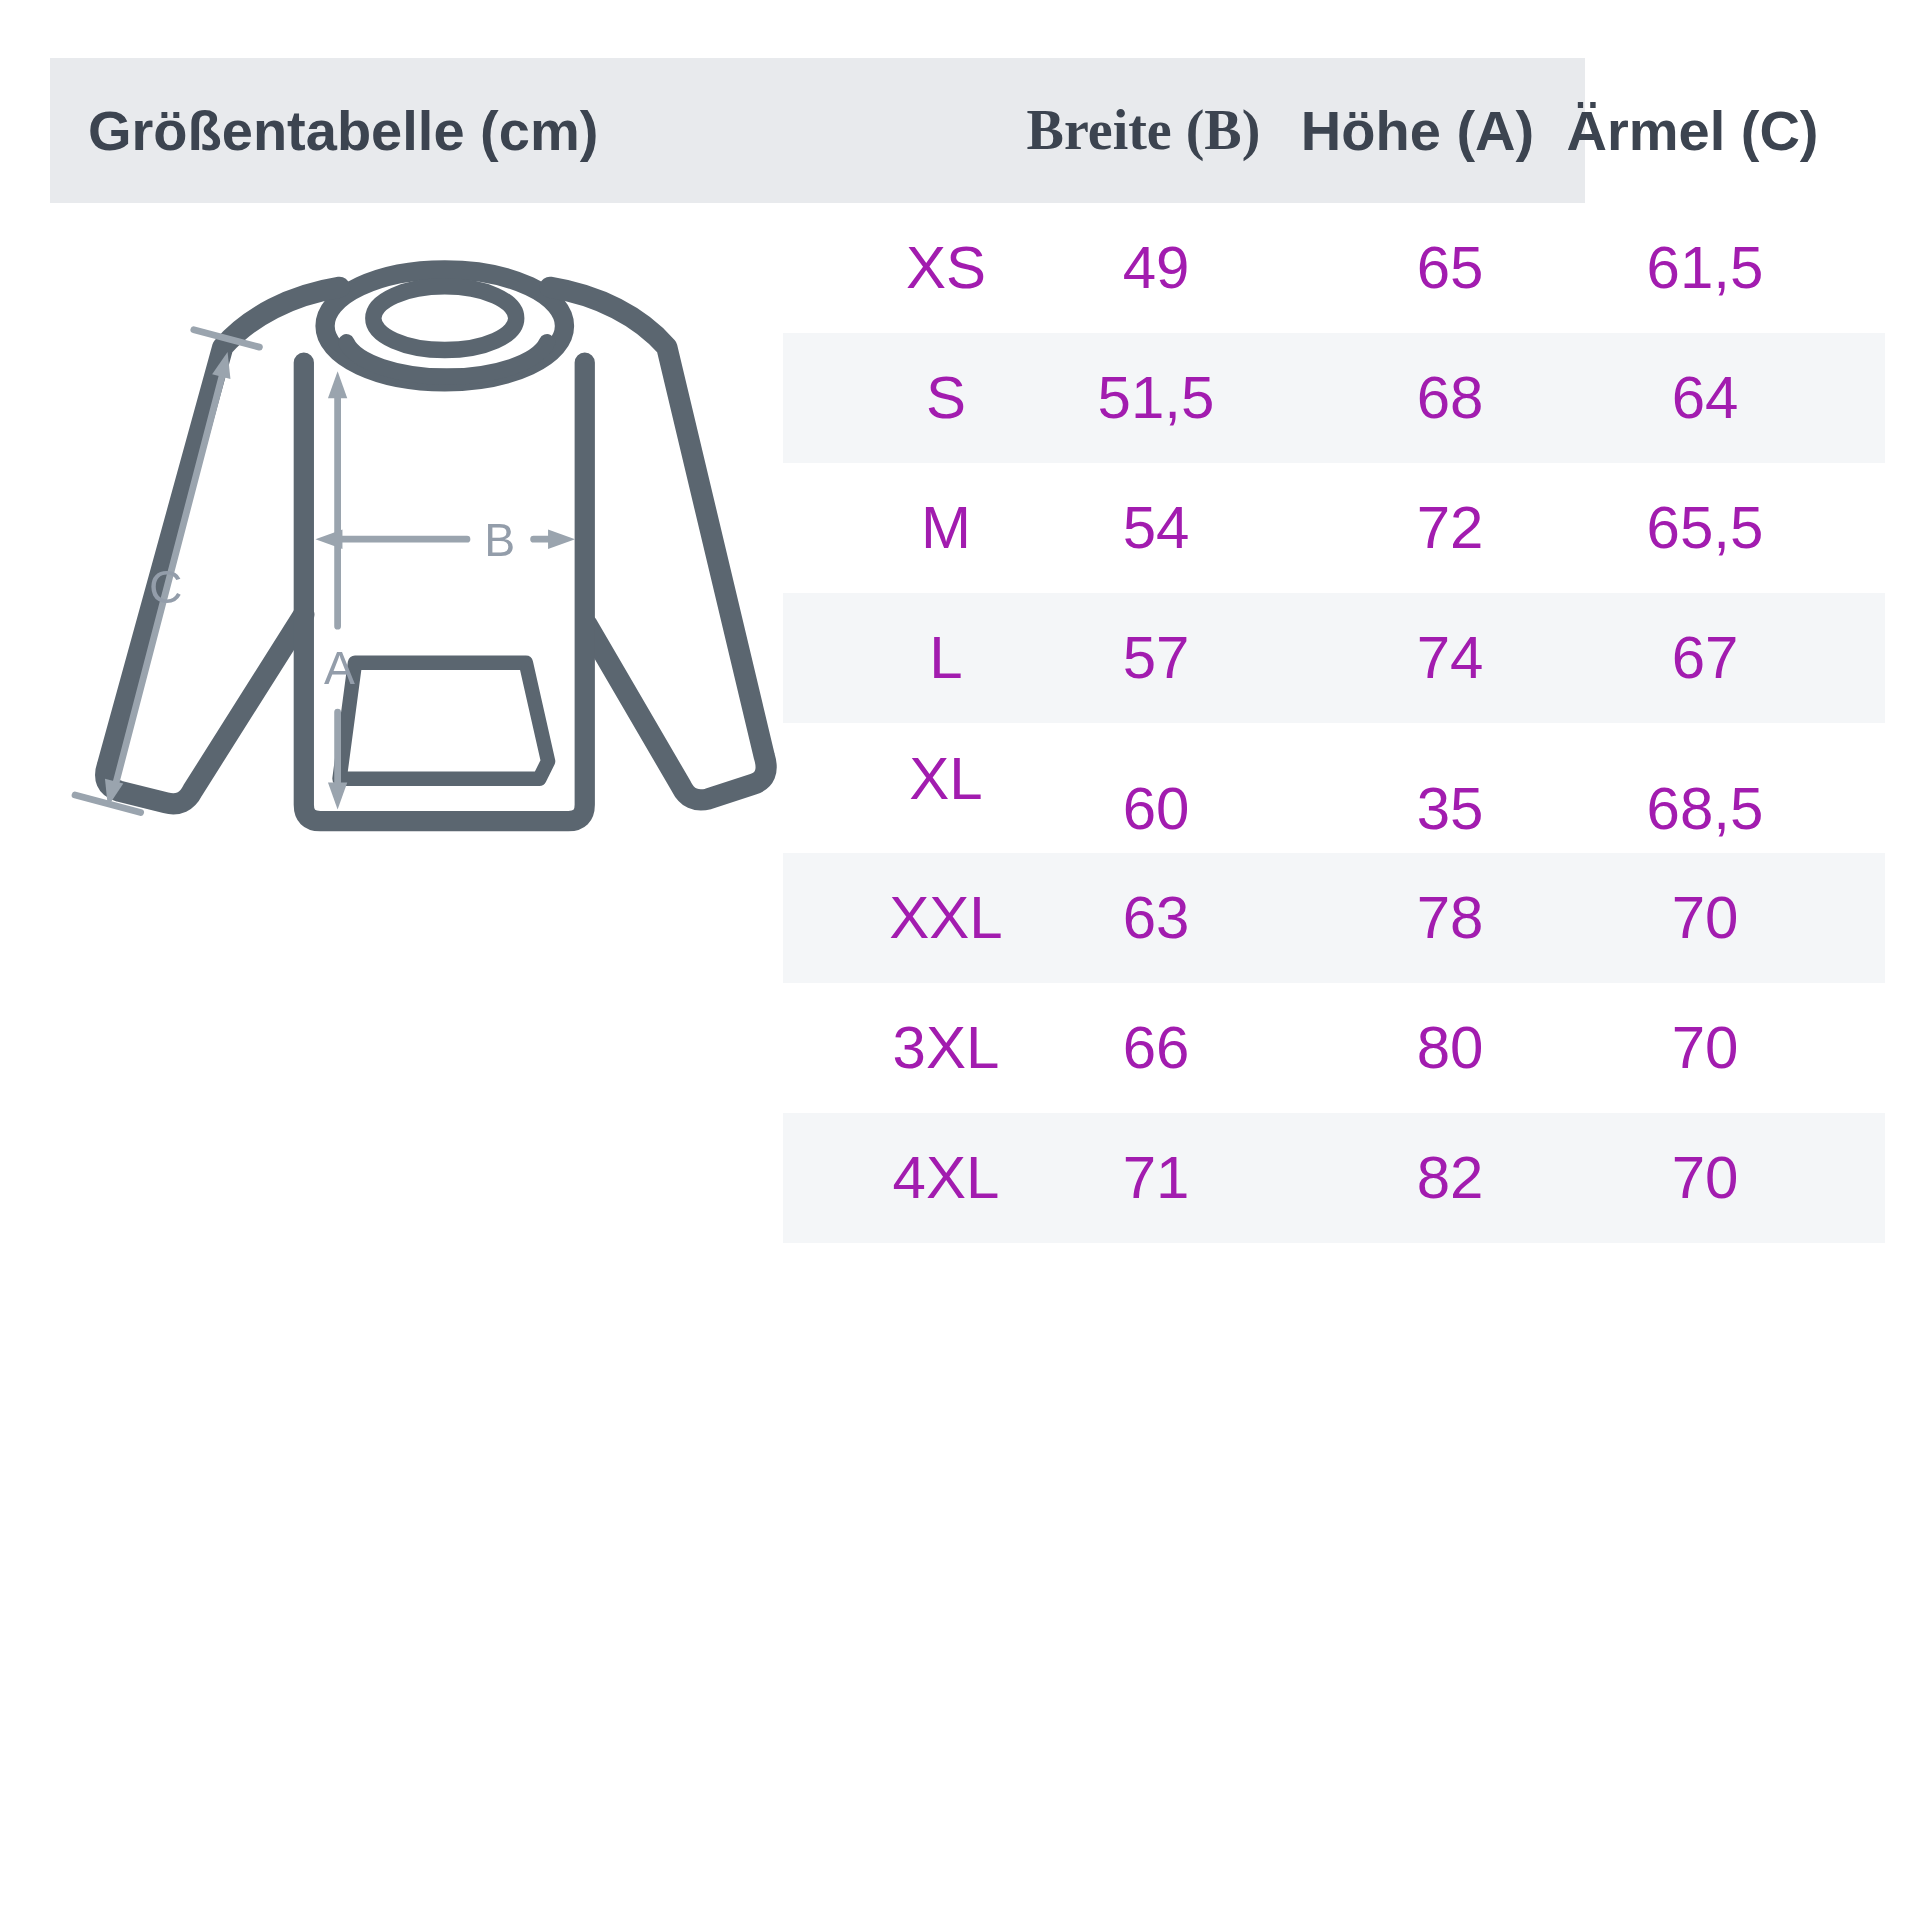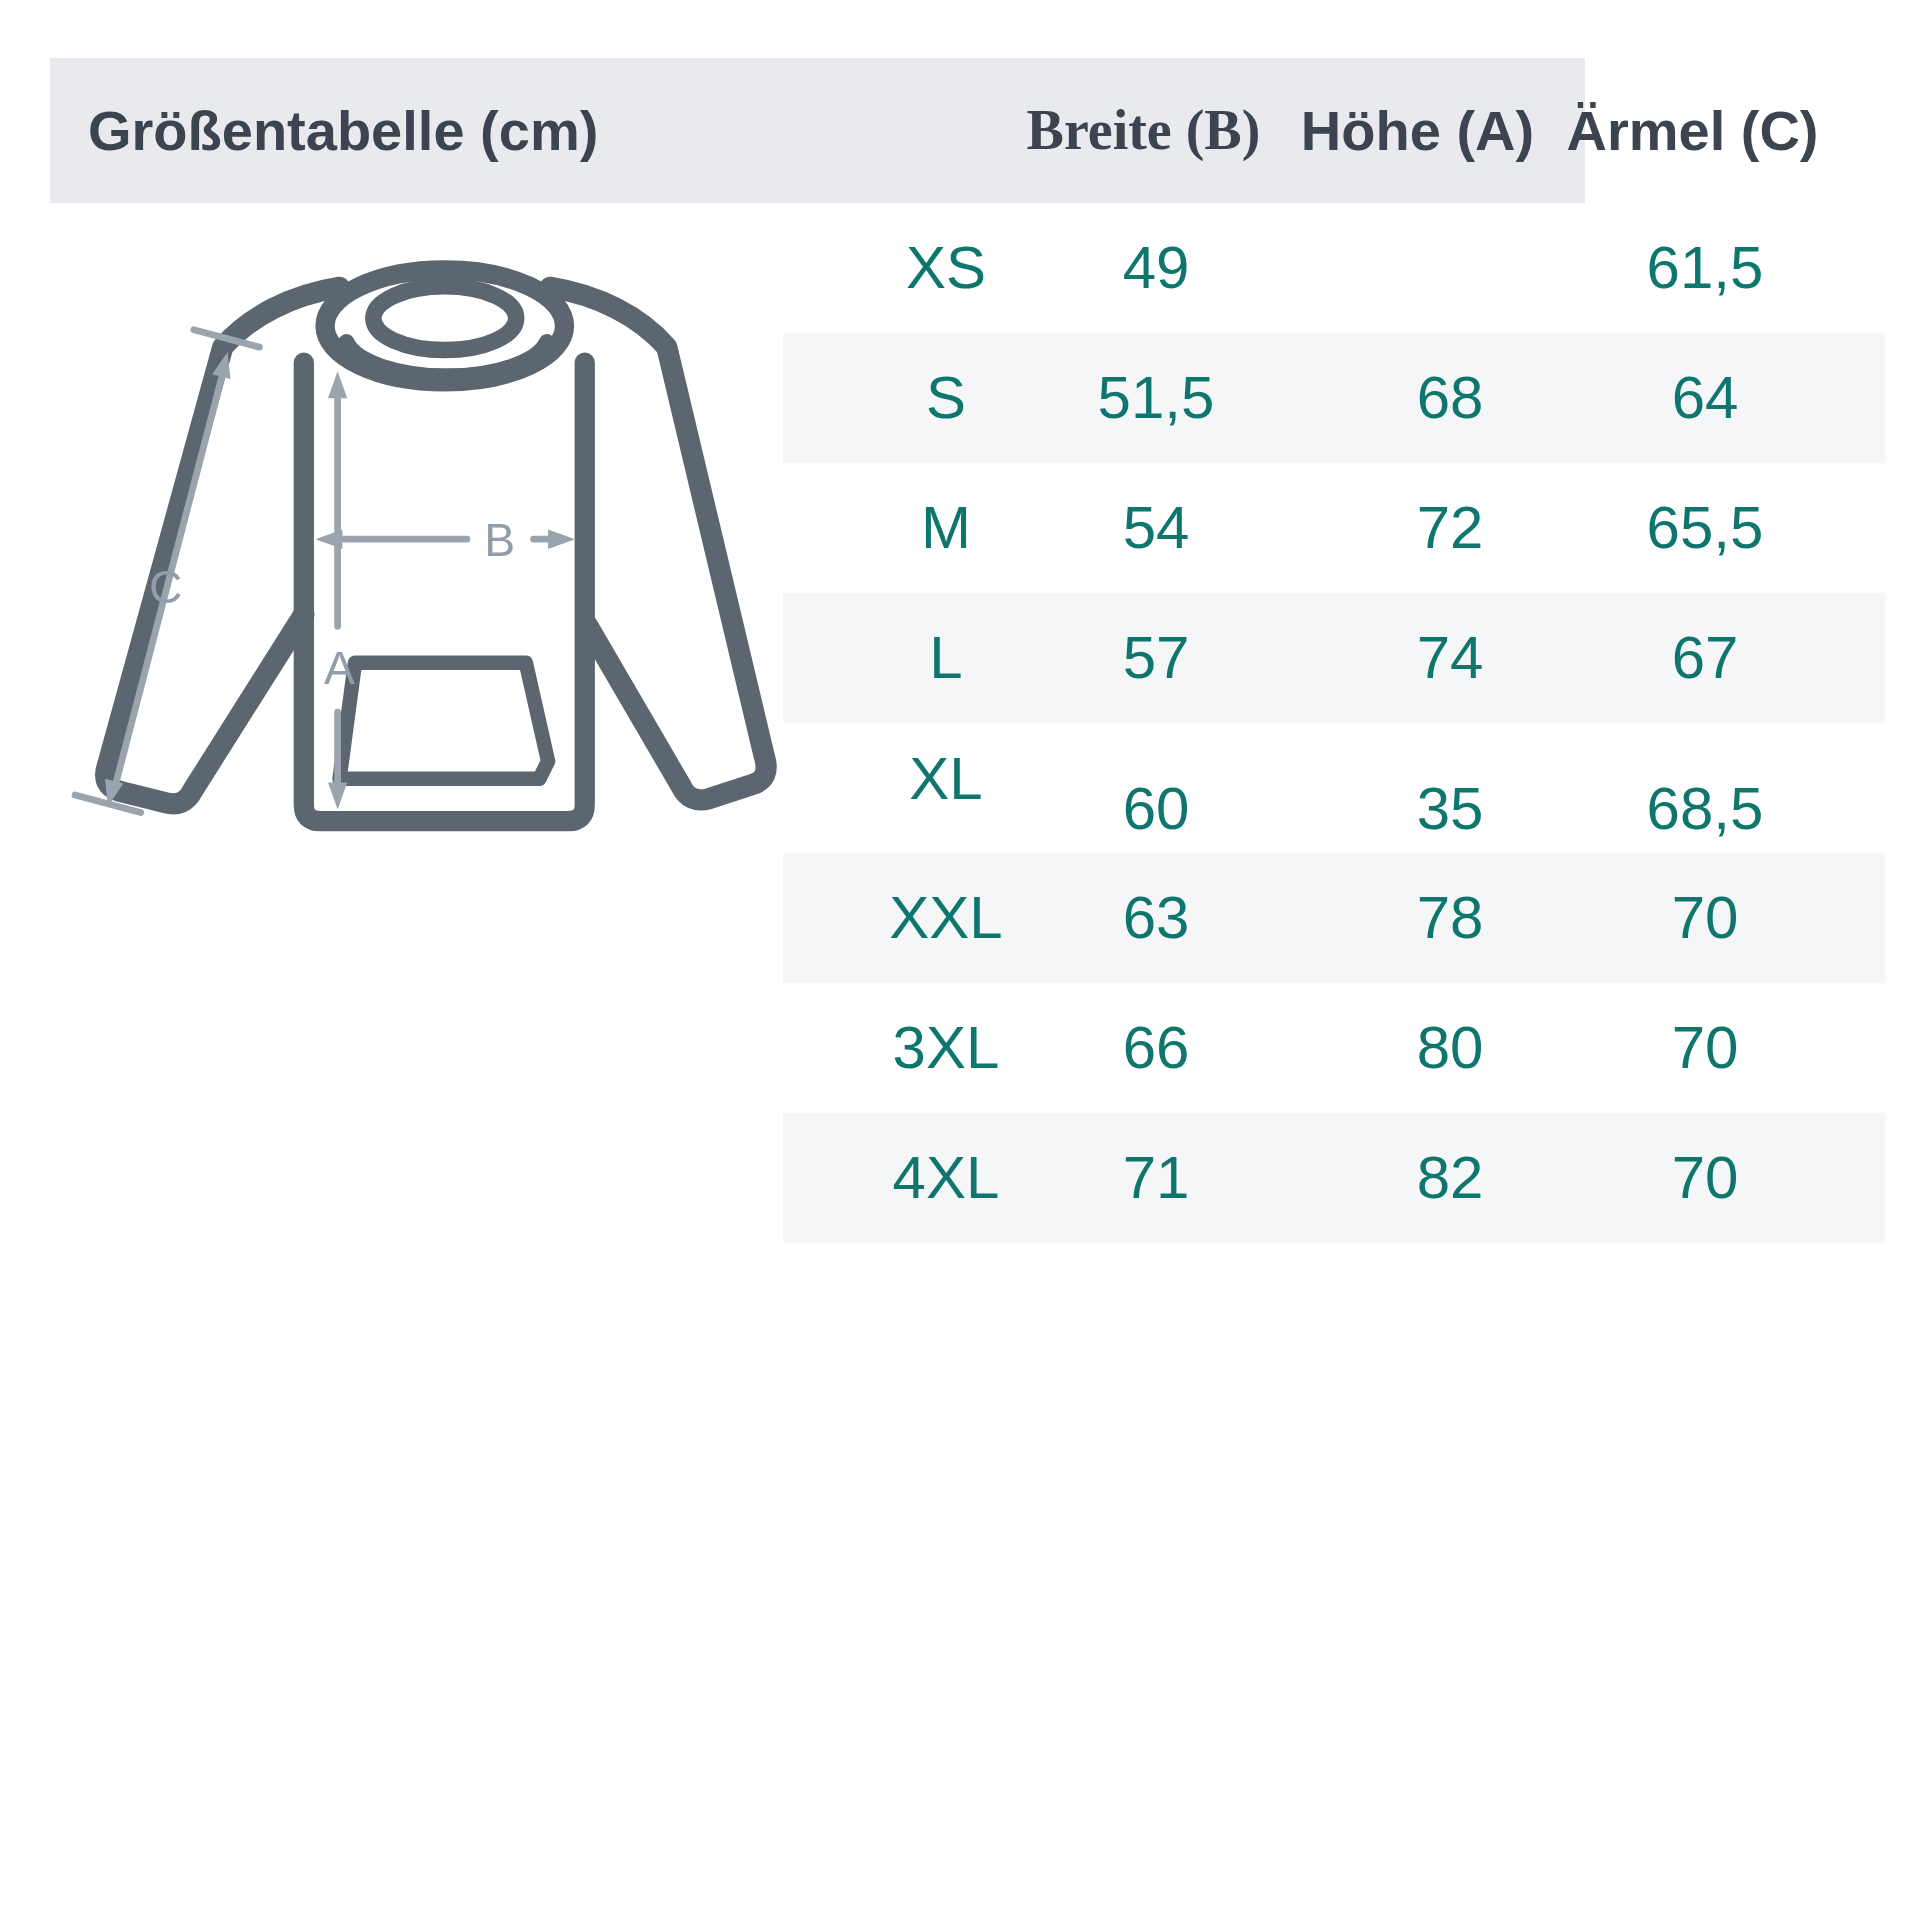--- a/index.html
+++ b/index.html
@@ -22,21 +22,21 @@
   }
   .col-head.c1{left:939px;font-family:Liberation Serif, serif;}
   .col-head.c2{left:1213px;}
   .col-head.c3{left:1488px;}
   
   .size-table{position:absolute;left:783px;top:203px;width:1102px;}
   .trow{position:relative;height:130px;}
   .trow.alt{background:#f4f6f8;}
   .cell{
     position:absolute;top:0;width:270px;height:130px;line-height:130px;
-    text-align:center;font-size:60px;color:#0f766e;white-space:nowrap;
+    text-align:center;font-size:60px;color:#a21caf;white-space:nowrap;
   }
   .cell.s {left:28px;}
   .cell.v1{left:238px;}
   .cell.v2{left:532px;}
   .cell.v3{left:787px;}
   
   .trow:nth-child(5) .cell.v1,
   .trow:nth-child(5) .cell.v2,
   .trow:nth-child(5) .cell.v3{transform:translateY(21px);}
   .trow:nth-child(5) .cell.s{transform:translateY(-8.7px);text-align:center;}
@@ -97,20 +97,21 @@
       <text x="172" y="624">C</text>
       <text x="518" y="575">B</text>
       <text x="352" y="708">A</text>
     </g>
   </svg>
 
   <div class="size-table">
     <div class="trow">
       <div class="cell s">XS</div>
       <div class="cell v1">49</div>
+      <div class="cell v2">65</div>
       <div class="cell v3">61,5</div>
     </div>
     <div class="trow alt">
       <div class="cell s">S</div>
       <div class="cell v1">51,5</div>
       <div class="cell v2">68</div>
       <div class="cell v3">64</div>
     </div>
     <div class="trow">
       <div class="cell s">M</div>

